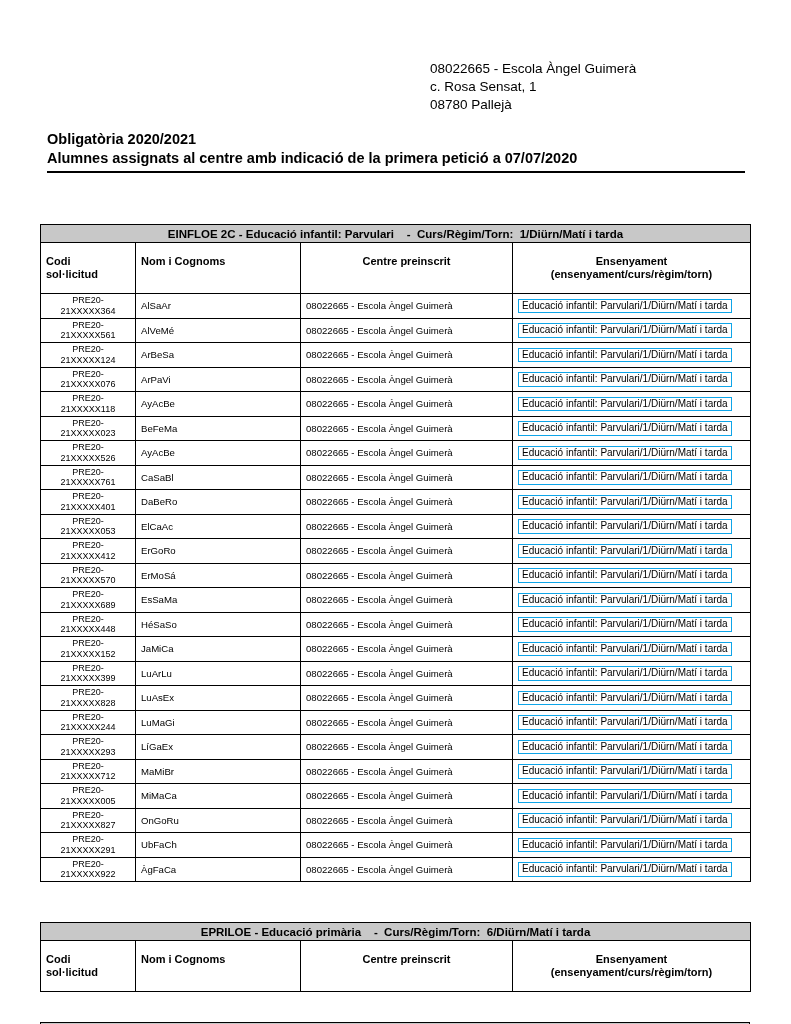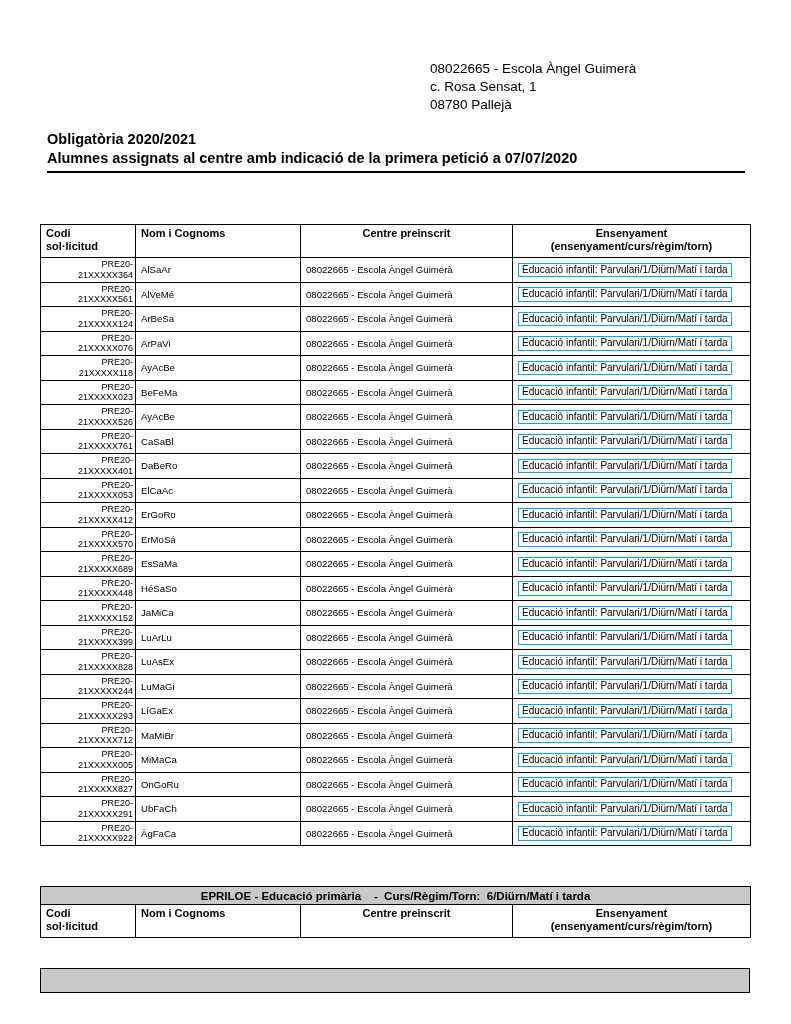--- a/index.html
+++ b/index.html
@@ -40,27 +40,27 @@
 
   table.students { width:710px; border-collapse:collapse; table-layout:fixed; }
   table.students th, table.students td { border:1px solid #000; }
 
   .title-band {
     background:#c8c8c8; font-weight:bold; font-size:11.5px;
     text-align:center; padding:2px 0; white-space:pre; height:18px;
   }
   tr.cols th {
     background:#fff; font-size:11px; font-weight:bold;
-    vertical-align:top; padding:2px 5px; height:33px; line-height:13px;
+    vertical-align:top; padding:12px 5px; height:33px; line-height:13px;
   }
   th.th-left { text-align:left; }
   th.th-center { text-align:center;margin-left:16px; }
 
   tbody td { font-size:9.6px; padding:1px 5px; height:24.5px; vertical-align:middle; }
-  td.c-codi { text-align:right; font-size:9px; line-height:10.5px; padding:1px 2px; }
+  td.c-codi { text-align:center; font-size:9px; line-height:10.5px; padding:1px 2px; }
   .ens-box {
     display:inline-block; border:1px solid #0ea5e9;
     padding:1px 3px; font-size:10px; line-height:10.5px;
   }
 
   table.table2 { margin-top:40px; }
   .next-band {
     margin-top:30px; height:25px;
     background:#c8c8c8; border:1px solid #000;
   }
@@ -85,20 +85,23 @@
   <div class="tables-area">
 
     <table class="students">
       <colgroup>
         <col style="width:95px">
           <col style="width:165px">
           <col style="width:212px">
           <col style="width:238px">
       </colgroup>
       <thead>
+        <tr>
+          <th colspan="4" class="title-band">EINFLOE 2C - Educació infantil: Parvulari    -  Curs/Règim/Torn:  1/Diürn/Matí i tarda</th>
+        </tr>
         <tr class="cols">
           <th class="th-left">
             <div>Codi</div>
             <div>sol·licitud</div>
           </th>
           <th class="th-left">Nom i Cognoms</th>
           <th class="th-center">Centre preinscrit</th>
           <th class="th-center">
             <div>Ensenyament</div>
             <div>(ensenyament/curs/règim/torn)</div>

